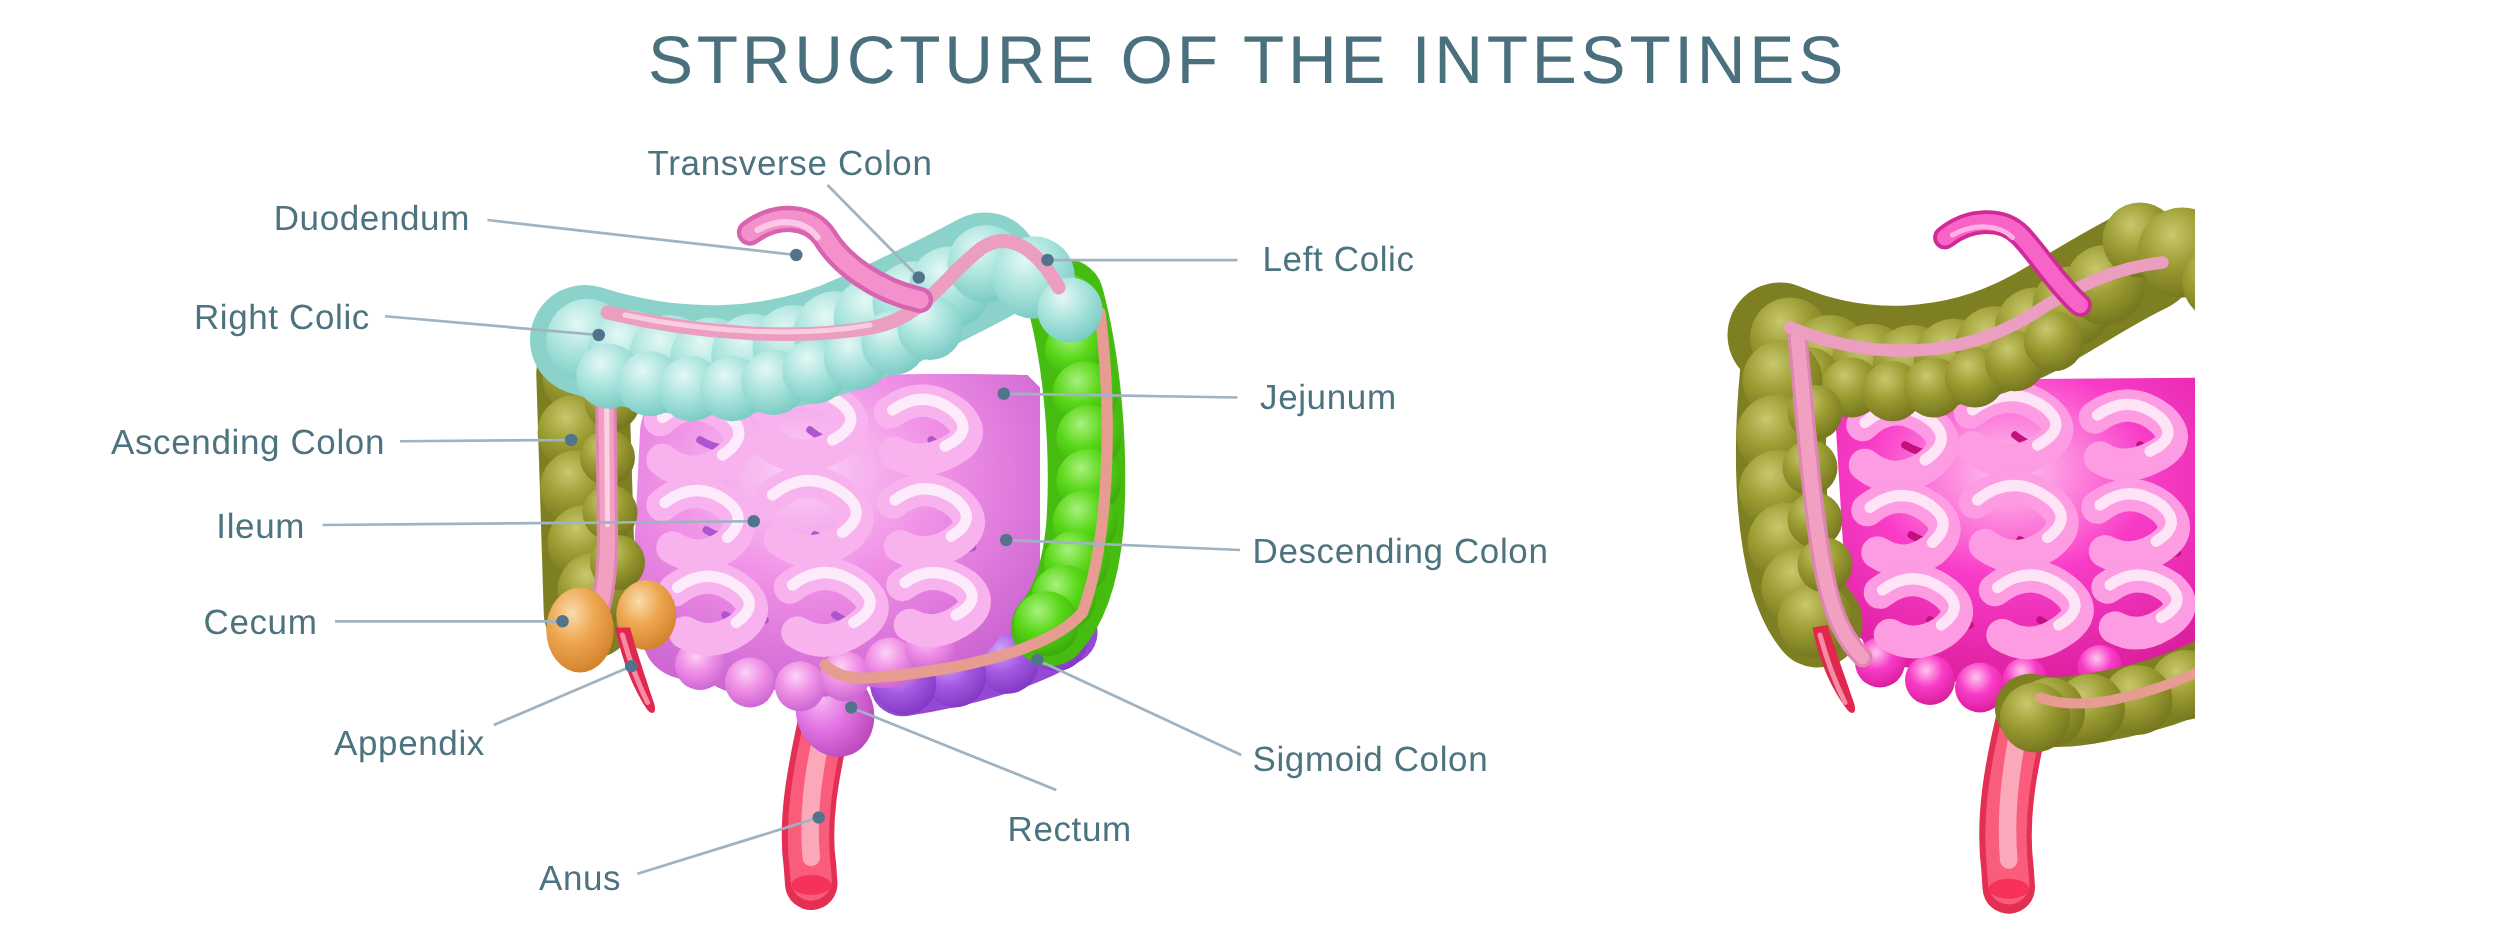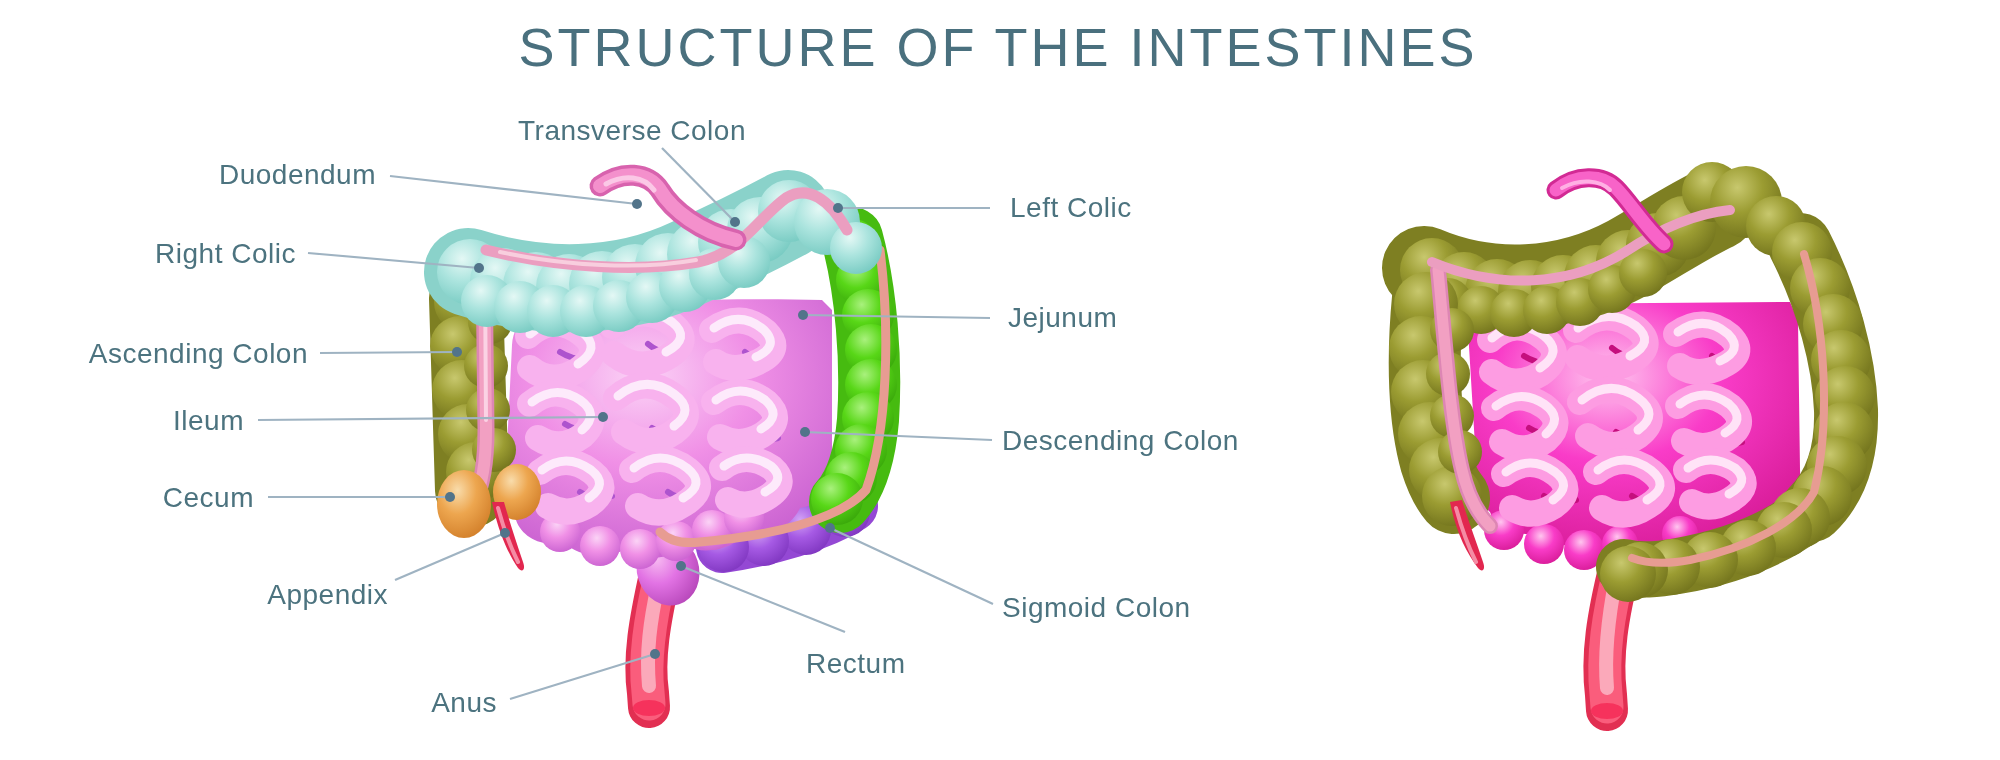--- a/index.html
+++ b/index.html
@@ -1,20 +1,20 @@
 <!DOCTYPE html>
 <html style="--title_text: #4A707E; --label_text: #4C737F; --connector: #9FB3C2; --connector_dot: #52748A; --transverse_teal: #A9E2DC; --colon_olive: #9B9C32; --descending_green: #55D415; --cecum_orange: #EDA64F; --sigmoid_purple: #A65AE4; --rectum_pink: #E273E4; --anus_red: #FA5D7C; --small_intestine_left: #F090E6; --small_intestine_right: #F93CC8; --duodenum_pink: #F490CC; --ribbon_pink: #EB9EC0; --ileum_stripe: #F2A0C2; --ribbon_salmon: #E79C92; --background: #FFFFFF;"><head>
 <meta charset="utf-8">
 <style>
   :root{
     --title_text:#4A707E; --label_text:#4C737F; --connector:#9FB3C2; --connector_dot:#52748A;
     --ribbon_pink:#EB9EC0; --ileum_stripe:#F2A0C2; --ribbon_salmon:#E79C92; --background:#FFFFFF;
   }
   html,body{margin:0;padding:0;background:var(--background);}
-  .stage{width:2000px;height:760px;position:relative;background:var(--background);overflow:hidden;}
+  .stage{width:1756px;height:760px;position:relative;background:var(--background);overflow:hidden;}
   svg{display:block;}
   .title{fill:var(--title_text);font-family:"Liberation Sans","DejaVu Sans",sans-serif;
          font-size:54px;letter-spacing:3px;font-weight:400;}
   .lbl{fill:var(--label_text);font-family:"Liberation Sans","DejaVu Sans",sans-serif;
        font-size:28px;letter-spacing:.5px;font-weight:400;}
   .lbl.end{text-anchor:end;} .lbl.start{text-anchor:start;}
   .conn{stroke:var(--connector);stroke-width:2.2;fill:none;}
   .dot{fill:var(--connector_dot);}
 </style>
 </head>

